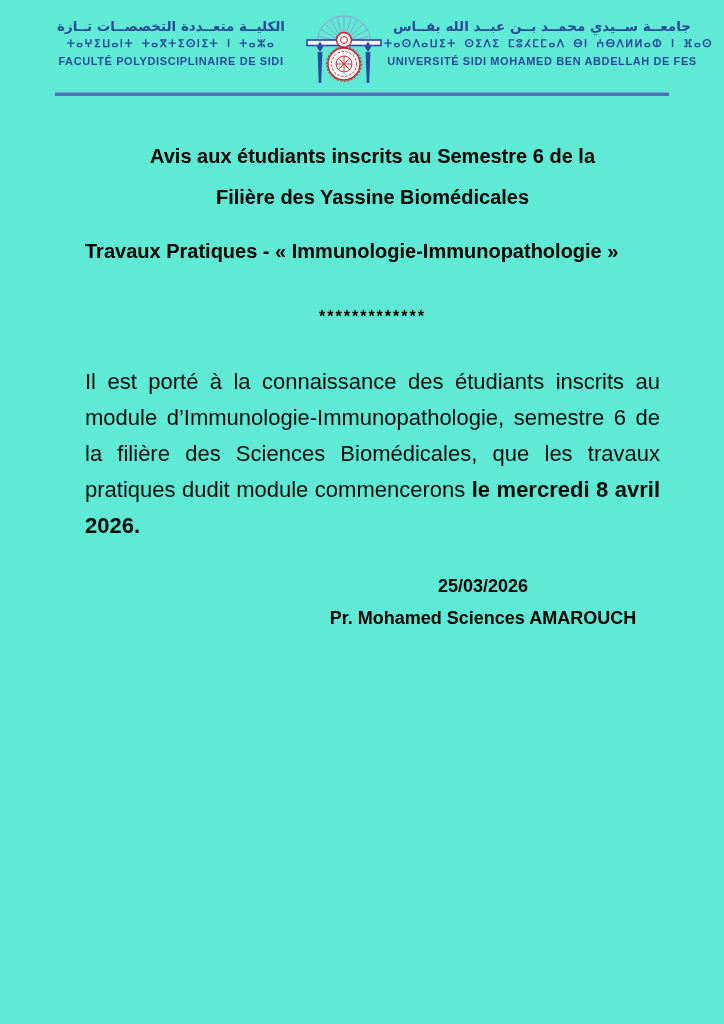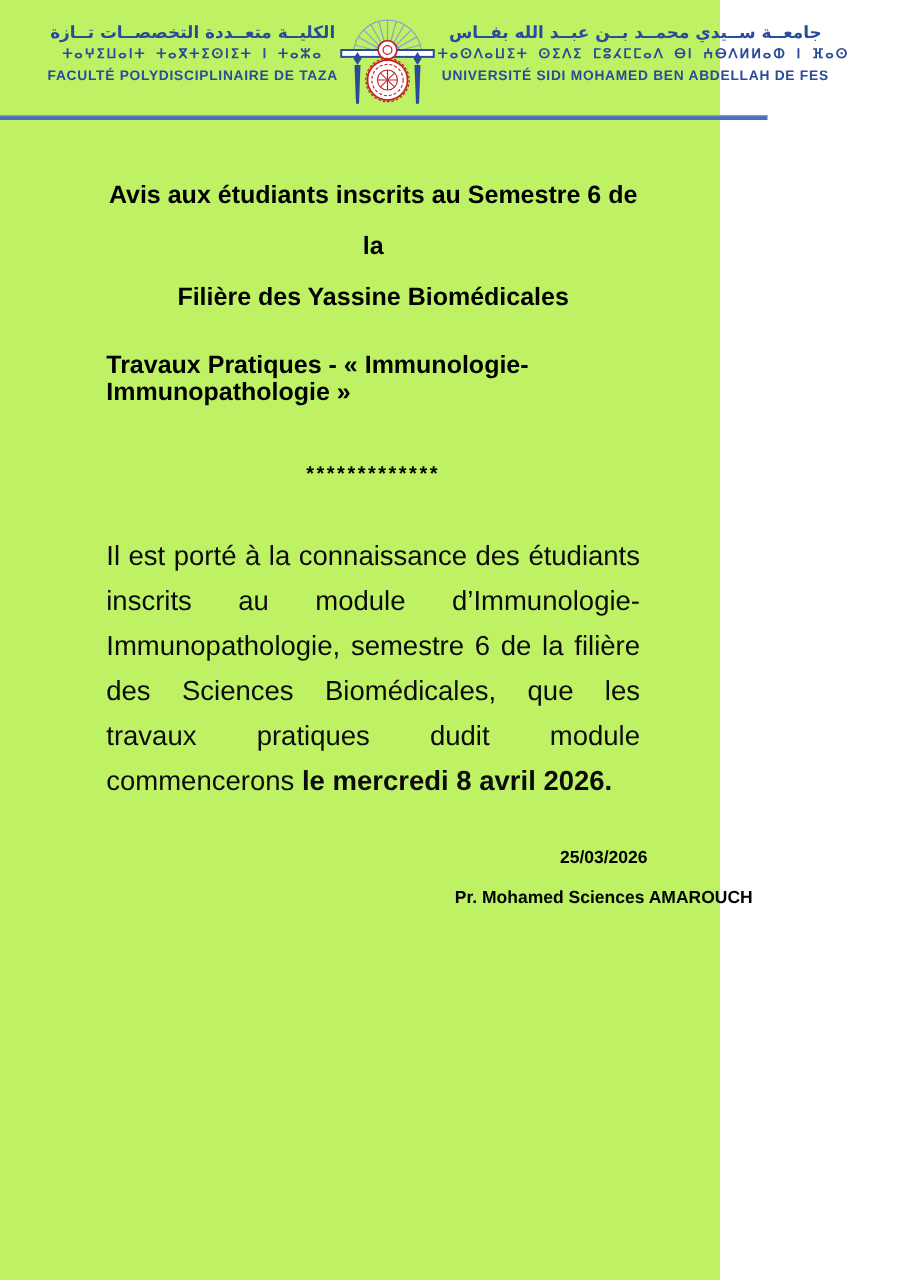--- a/index.html
+++ b/index.html
@@ -8,21 +8,21 @@
     --red:#C42127;
   }
   *{margin:0;padding:0;box-sizing:border-box;}
   html,body{background:#ffffff;}
   body{
     width:724px;height:1024px;
     font-family:"Liberation Sans","DejaVu Sans",sans-serif;
     color:#151515;
     overflow:hidden;
   }
-  .page{width:576px;height:1024px;background:#bef264;position:relative;}
+  .page{width:724px;height:1024px;background:#5eead4;position:relative;}
 
   
   .letterhead{
     display:flex;justify-content:space-between;align-items:flex-start;
     padding:8px 24px 0 38px;
   }
   .hdr-col{color:var(--blue);font-weight:bold;text-align:center;}
   .hdr-col.left{width:278px;padding-top:9px;}
   .hdr-col.right{width:316px;padding-top:9px;text-align:center;}
   .arabic{
@@ -55,34 +55,34 @@
   .stars{
     margin-top:46px;text-align:center;
     font-weight:bold;font-size:16px;letter-spacing:2px;color:#000;
   }
   .body-par{
     margin-top:38px;font-size:22px;line-height:36px;
     text-align:justify;color:#0b0b0b;
   }
   .sign-block{
     margin-top:26px;margin-left:223px;width:350px;
-    text-align:center;font-weight:bold;font-size:14px;line-height:32px;color:#000;
+    text-align:center;font-weight:bold;font-size:18px;line-height:32px;color:#000;
   }
 </style>
 </head>
 <body>
 
 <div class="page">
 
   <div class="letterhead">
 
     <div class="hdr-col left">
       <div class="arabic">الكليــة متعــددة التخصصــات تــازة</div>
       <div class="tifinagh">ⵜⴰⵖⵉⵡⴰⵏⵜ ⵜⴰⴳⵜⵉⵙⵏⵉⵜ ⵏ ⵜⴰⵣⴰ</div>
-      <div class="latin">FACULTÉ POLYDISCIPLINAIRE DE TAZA</div>
+      <div class="latin">FACULTÉ POLYDISCIPLINAIRE DE SIDI</div>
     </div>
 
     <div class="logo-box">
       <svg width="80" height="78" viewBox="0 0 80 78" aria-hidden="true">
 
         <g stroke="#8BA3CF" stroke-width="1" fill="none">
           <line x1="40" y1="33" x2="13" y2="33"></line>
           <line x1="40" y1="33" x2="13.9" y2="26"></line>
           <line x1="40" y1="33" x2="16.6" y2="19.5"></line>
           <line x1="40" y1="33" x2="20.9" y2="13.9"></line>

